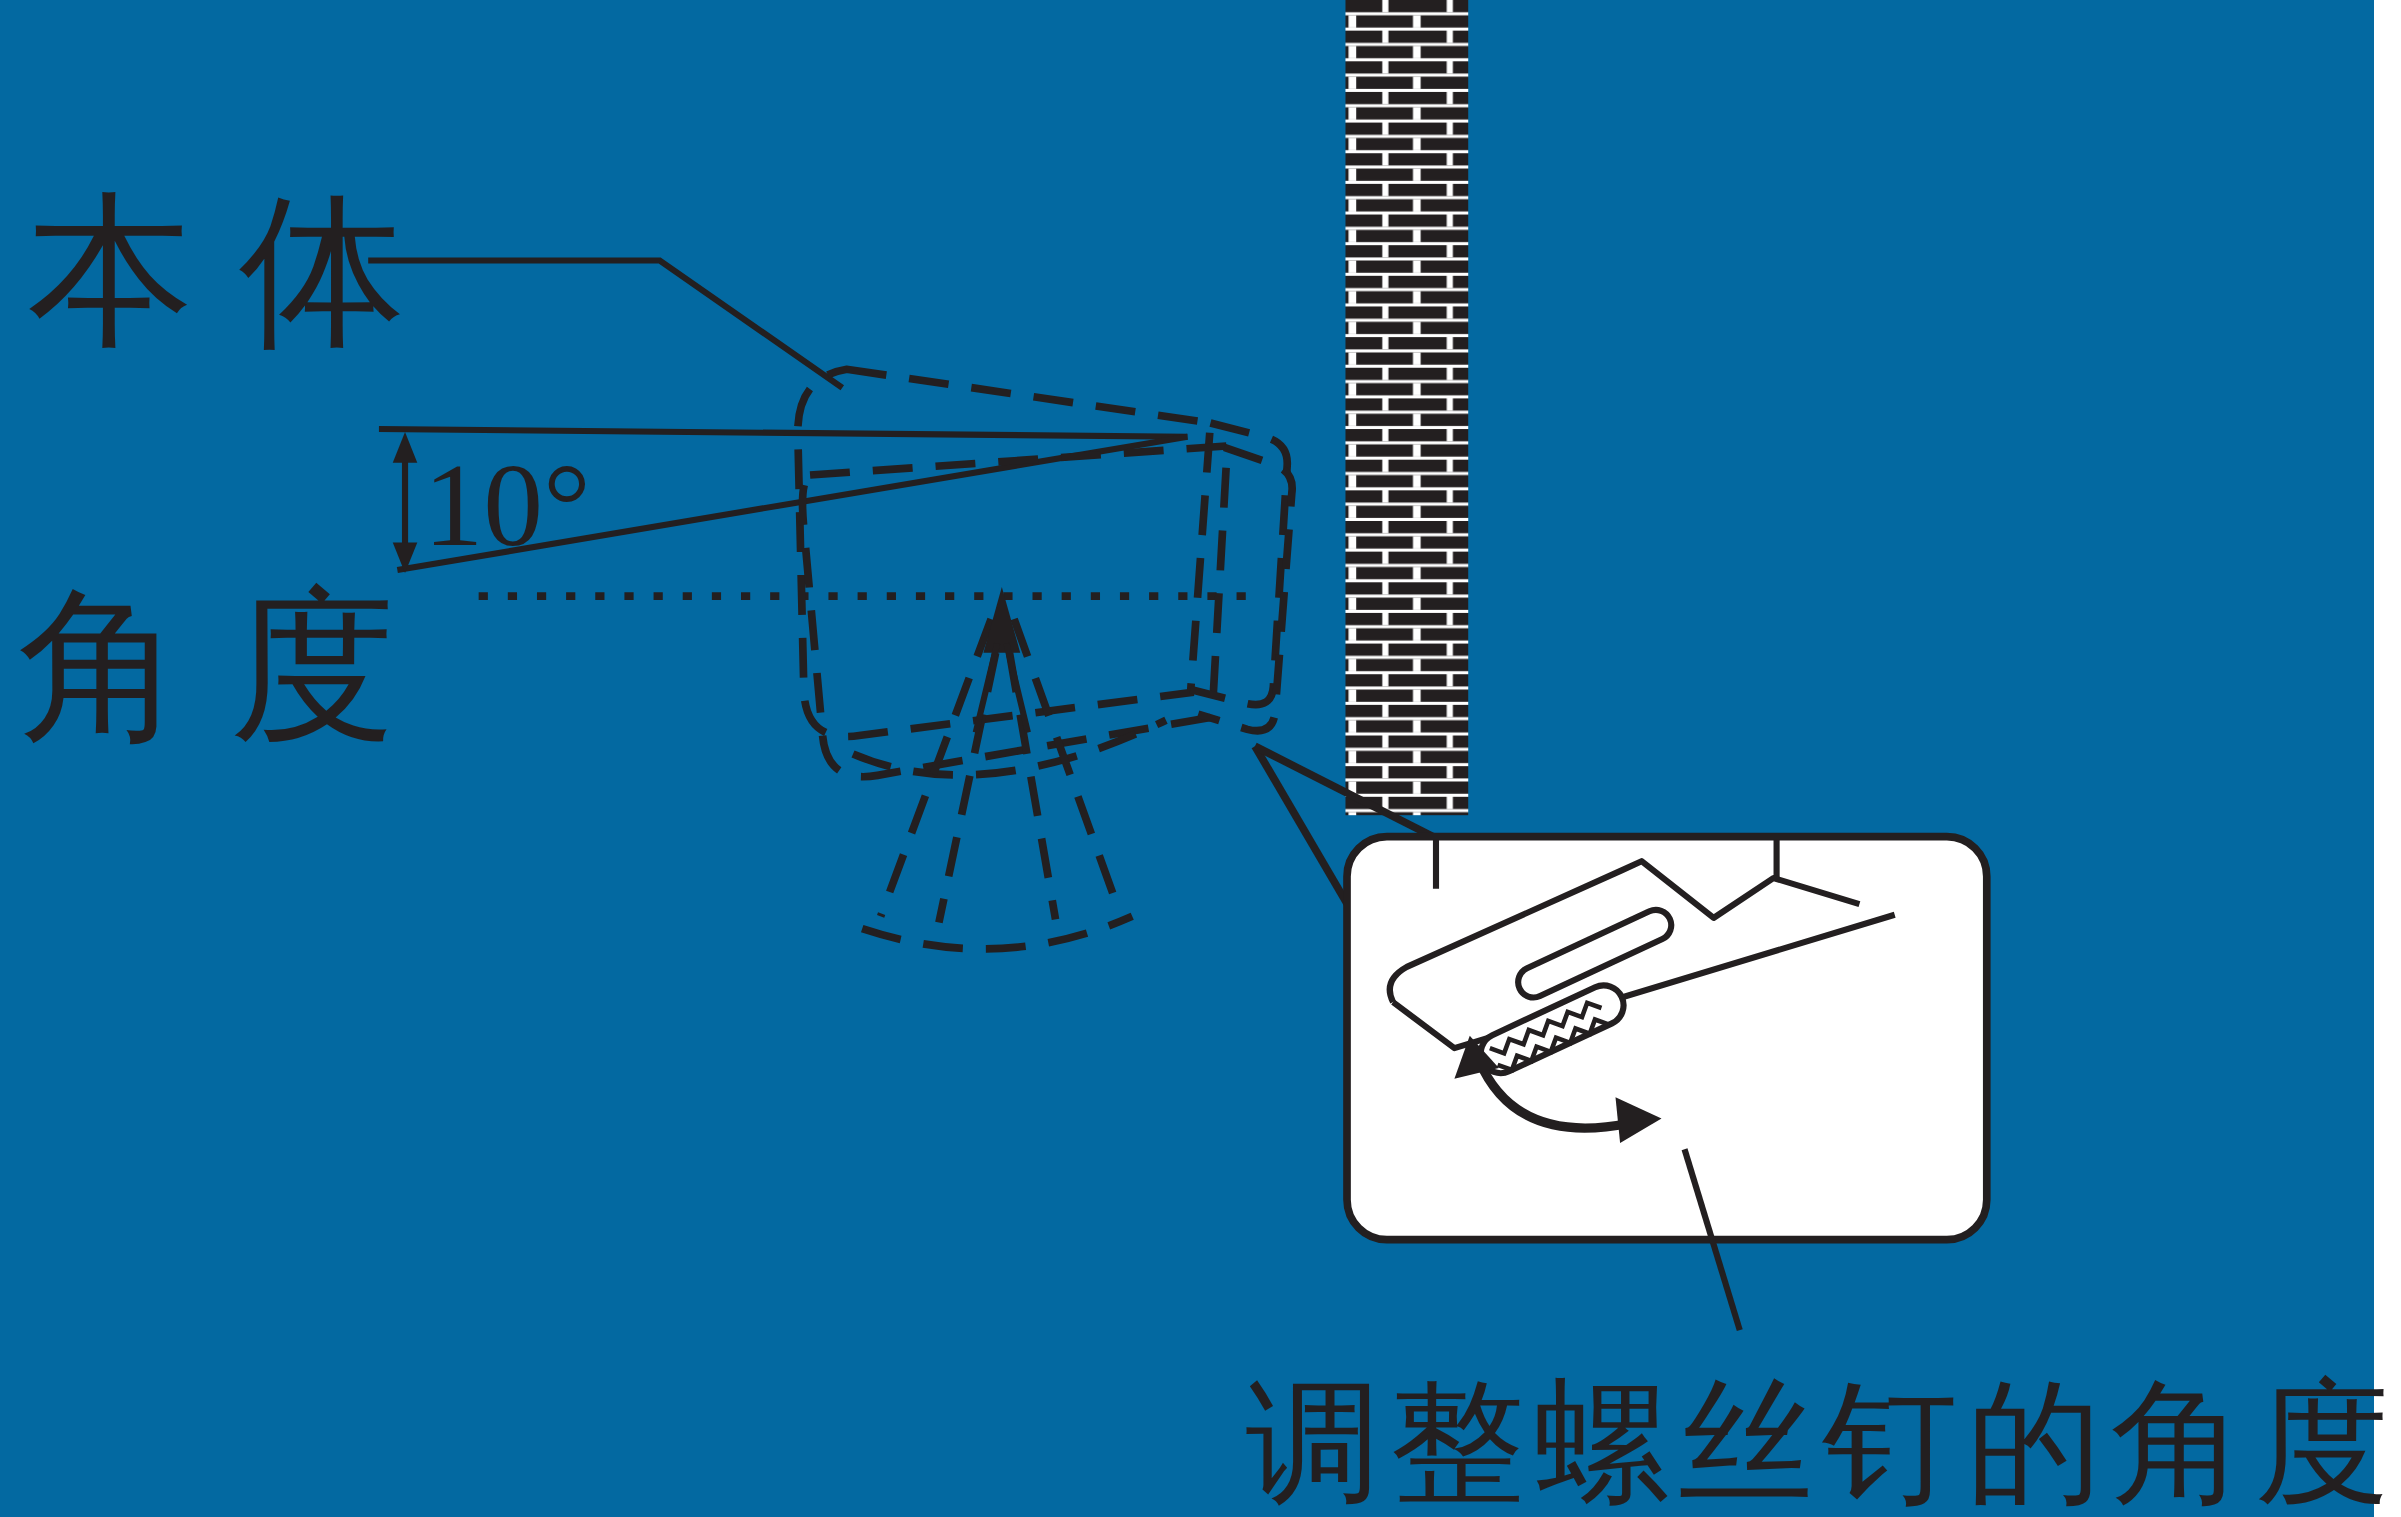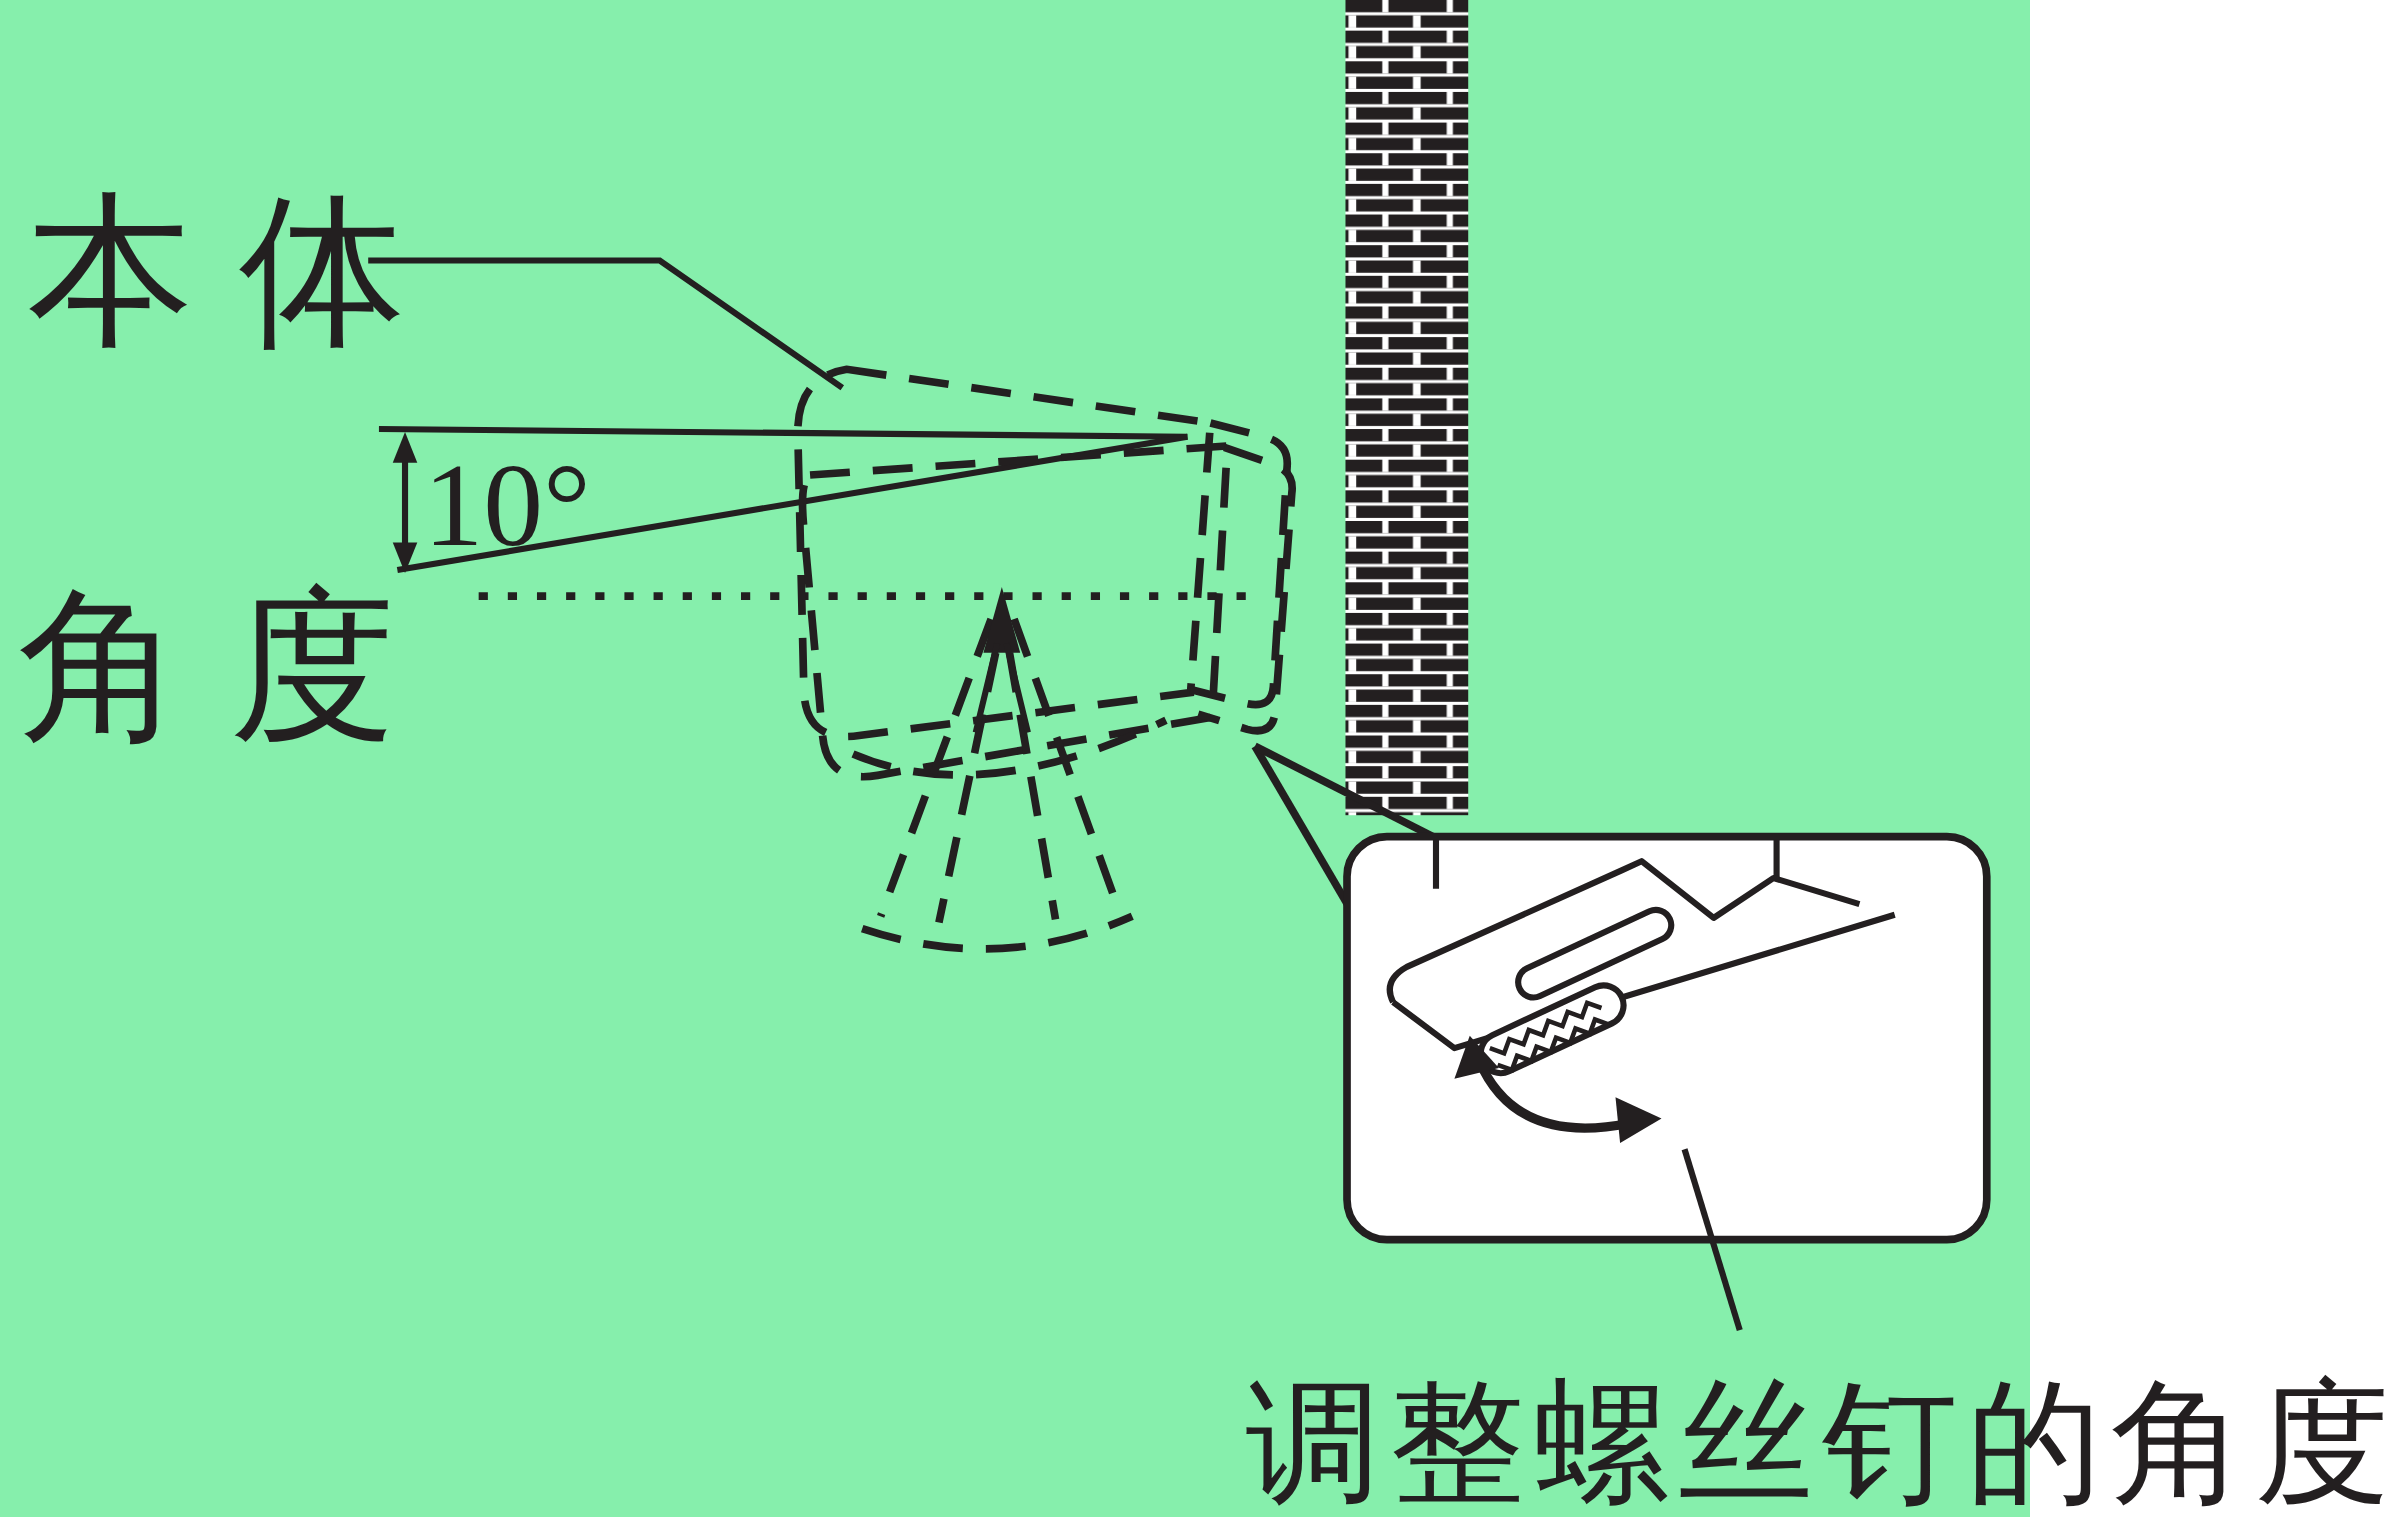--- a/index.html
+++ b/index.html
@@ -6,23 +6,23 @@
     margin: 0;
     padding: 0;
     background: #ffffff;
     width: 2401px;
     height: 1517px;
     overflow: hidden;
     font-family: "Liberation Serif", "DejaVu Serif", serif;
   }
   #stage {
     position: relative;
-    width: 2030px;
+    width: 2374px;
     height: 1517px;
-    background: #86efac;
+    background: #0369a1;
   }
   svg { display: block; }
   .ink-line  { stroke: #231f20; fill: none; }
   .ink-fill  { fill: #231f20; stroke: none; }
   .dashed    { stroke-dasharray: 26 15; }
   .dotted    { stroke-dasharray: 6 13; }
   .label-cjk {
     fill: #231f20;
     font-family: "Liberation Serif", "DejaVu Serif", serif;
     font-weight: 400;

